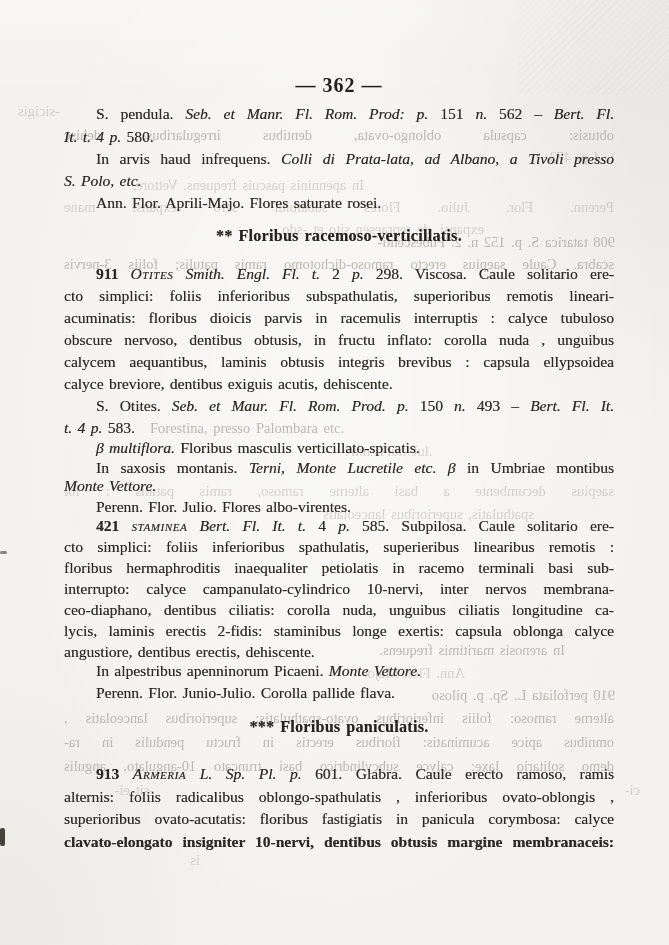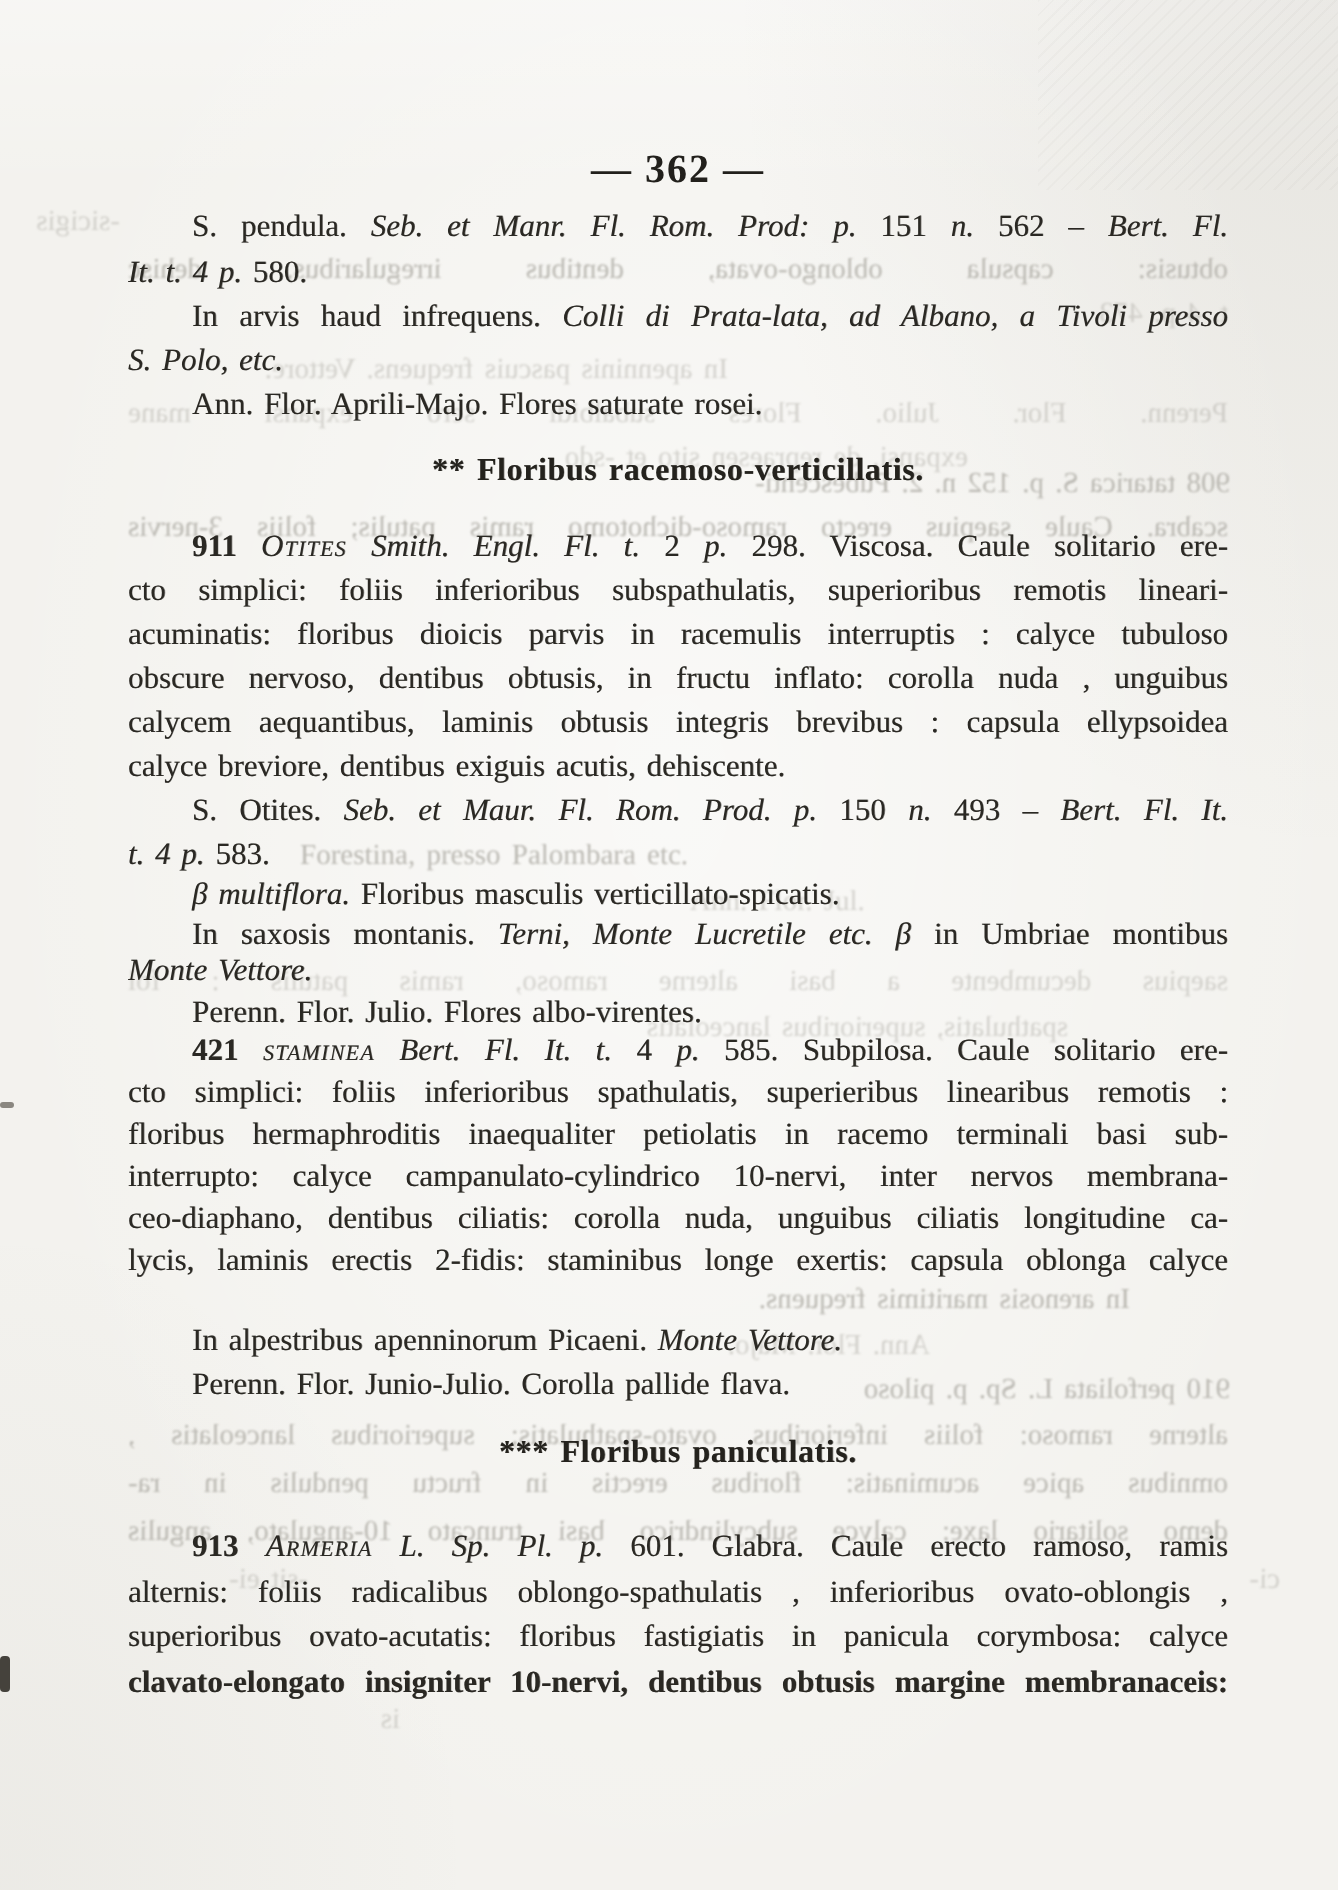--- a/index.html
+++ b/index.html
@@ -101,20 +101,21 @@
       <div class="line left ind" style="top: 436px;"><span class="s-i">β multiflora. </span><span class="s-n">Floribus masculis verticillato-spicatis.</span></div>
       <div class="line just ind" style="top: 456px;"><span class="s-n">In saxosis montanis. </span><span class="s-i">Terni, Monte Lucretile etc. β </span><span class="s-n">in Umbriae montibus</span></div>
       <div class="line left" style="top: 474px;"><span class="s-i">Monte Vettore.</span></div>
       <div class="line left ind" style="top: 495px;"><span class="s-n">Perenn. Flor. Julio. Flores albo-virentes.</span></div>
       <div class="line just ind" style="top: 514px;"><span class="s-b">421 </span><span class="s-sc">staminea</span><span class="s-i"> Bert. Fl. It. t. </span><span class="s-n">4 </span><span class="s-i">p. </span><span class="s-n">585. Subpilosa. Caule solitario ere-</span></div>
       <div class="line just" style="top: 535px;"><span class="s-n">cto simplici: foliis inferioribus spathulatis, superieribus linearibus remotis :</span></div>
       <div class="line just" style="top: 556px;"><span class="s-n">floribus hermaphroditis inaequaliter petiolatis in racemo terminali basi sub-</span></div>
       <div class="line just" style="top: 577px;"><span class="s-n">interrupto: calyce campanulato-cylindrico 10-nervi, inter nervos membrana-</span></div>
       <div class="line just" style="top: 598px;"><span class="s-n">ceo-diaphano, dentibus ciliatis: corolla nuda, unguibus ciliatis longitudine ca-</span></div>
       <div class="line just" style="top: 619px;"><span class="s-n">lycis, laminis erectis 2-fidis: staminibus longe exertis: capsula oblonga calyce</span></div>
+      <div class="line left" style="top: 640px;"><span class="s-n">angustiore, dentibus erectis, dehiscente.</span></div>
       <div class="line left ind" style="top: 659px;"><span class="s-n">In alpestribus apenninorum Picaeni. </span><span class="s-i">Monte Vettore.</span></div>
       <div class="line left ind" style="top: 681px;"><span class="s-n">Perenn. Flor. Junio-Julio. Corolla pallide flava.</span></div>
       <div class="line center head" style="top: 715px;"><span class="s-b">*** Floribus paniculatis.</span></div>
       <div class="line just ind" style="top: 762px;"><span class="s-b">913 </span><span class="s-sc">Armeria</span><span class="s-i"> L. Sp. Pl. p. </span><span class="s-n">601. Glabra. Caule erecto ramoso, ramis</span></div>
       <div class="line just" style="top: 785px;"><span class="s-n">alternis: foliis radicalibus oblongo-spathulatis , inferioribus ovato-oblongis ,</span></div>
       <div class="line just" style="top: 807px;"><span class="s-n">superioribus ovato-acutatis: floribus fastigiatis in panicula corymbosa: calyce</span></div>
       <div class="line just" style="top: 830px; font-weight: bold;"><span class="s-n">clavato-elongato insigniter 10-nervi, dentibus obtusis margine membranaceis:</span></div>
     </div>
 <div class="artifact" style="left: 0px; top: 828px; width: 5px; height: 18px; background: rgb(69, 66, 60);"></div>
     <div class="artifact" style="left: 0px; top: 551px; width: 7px; height: 3px; background: rgb(138, 135, 128);"></div>

